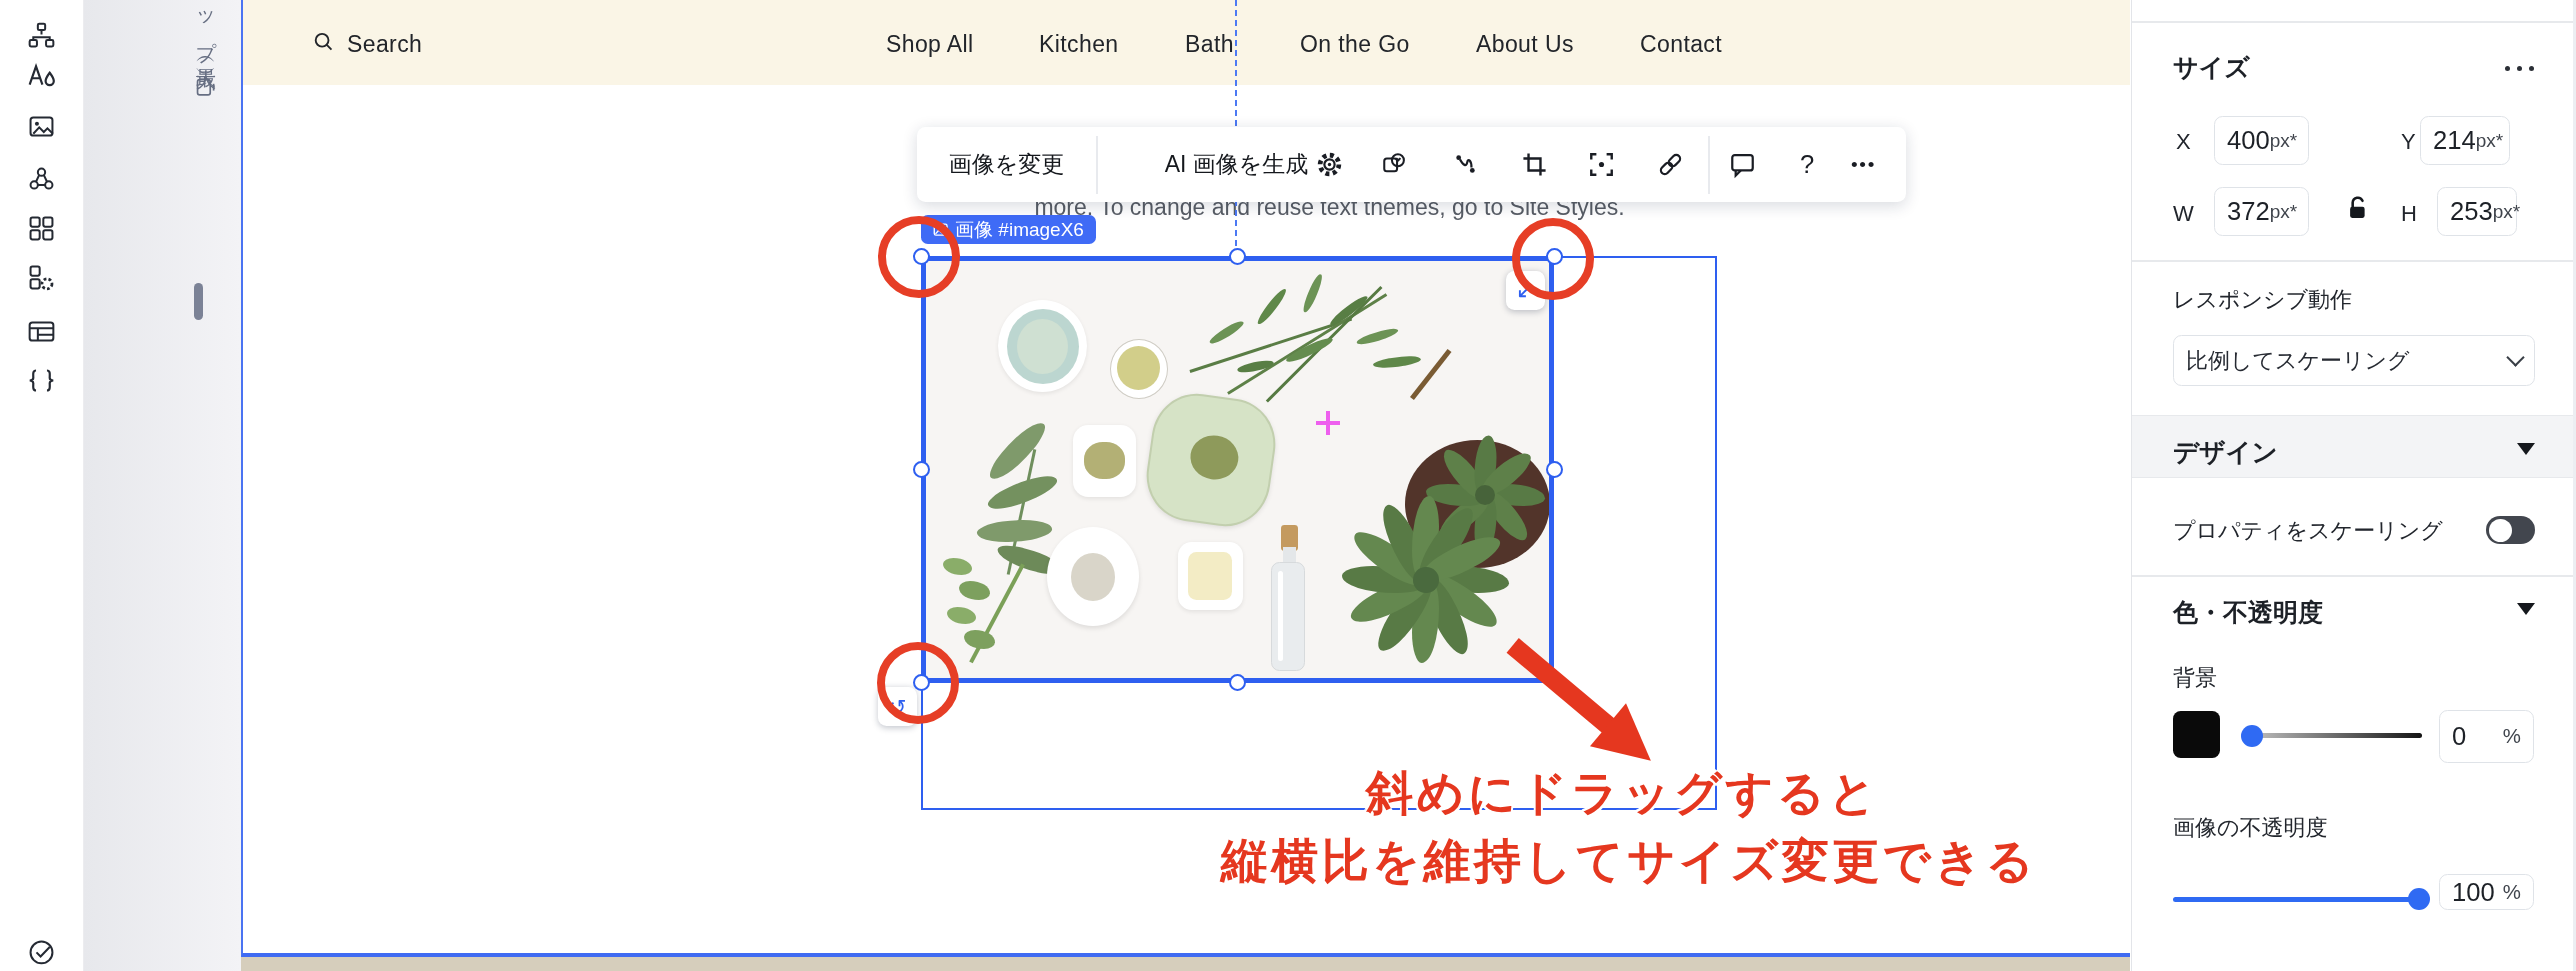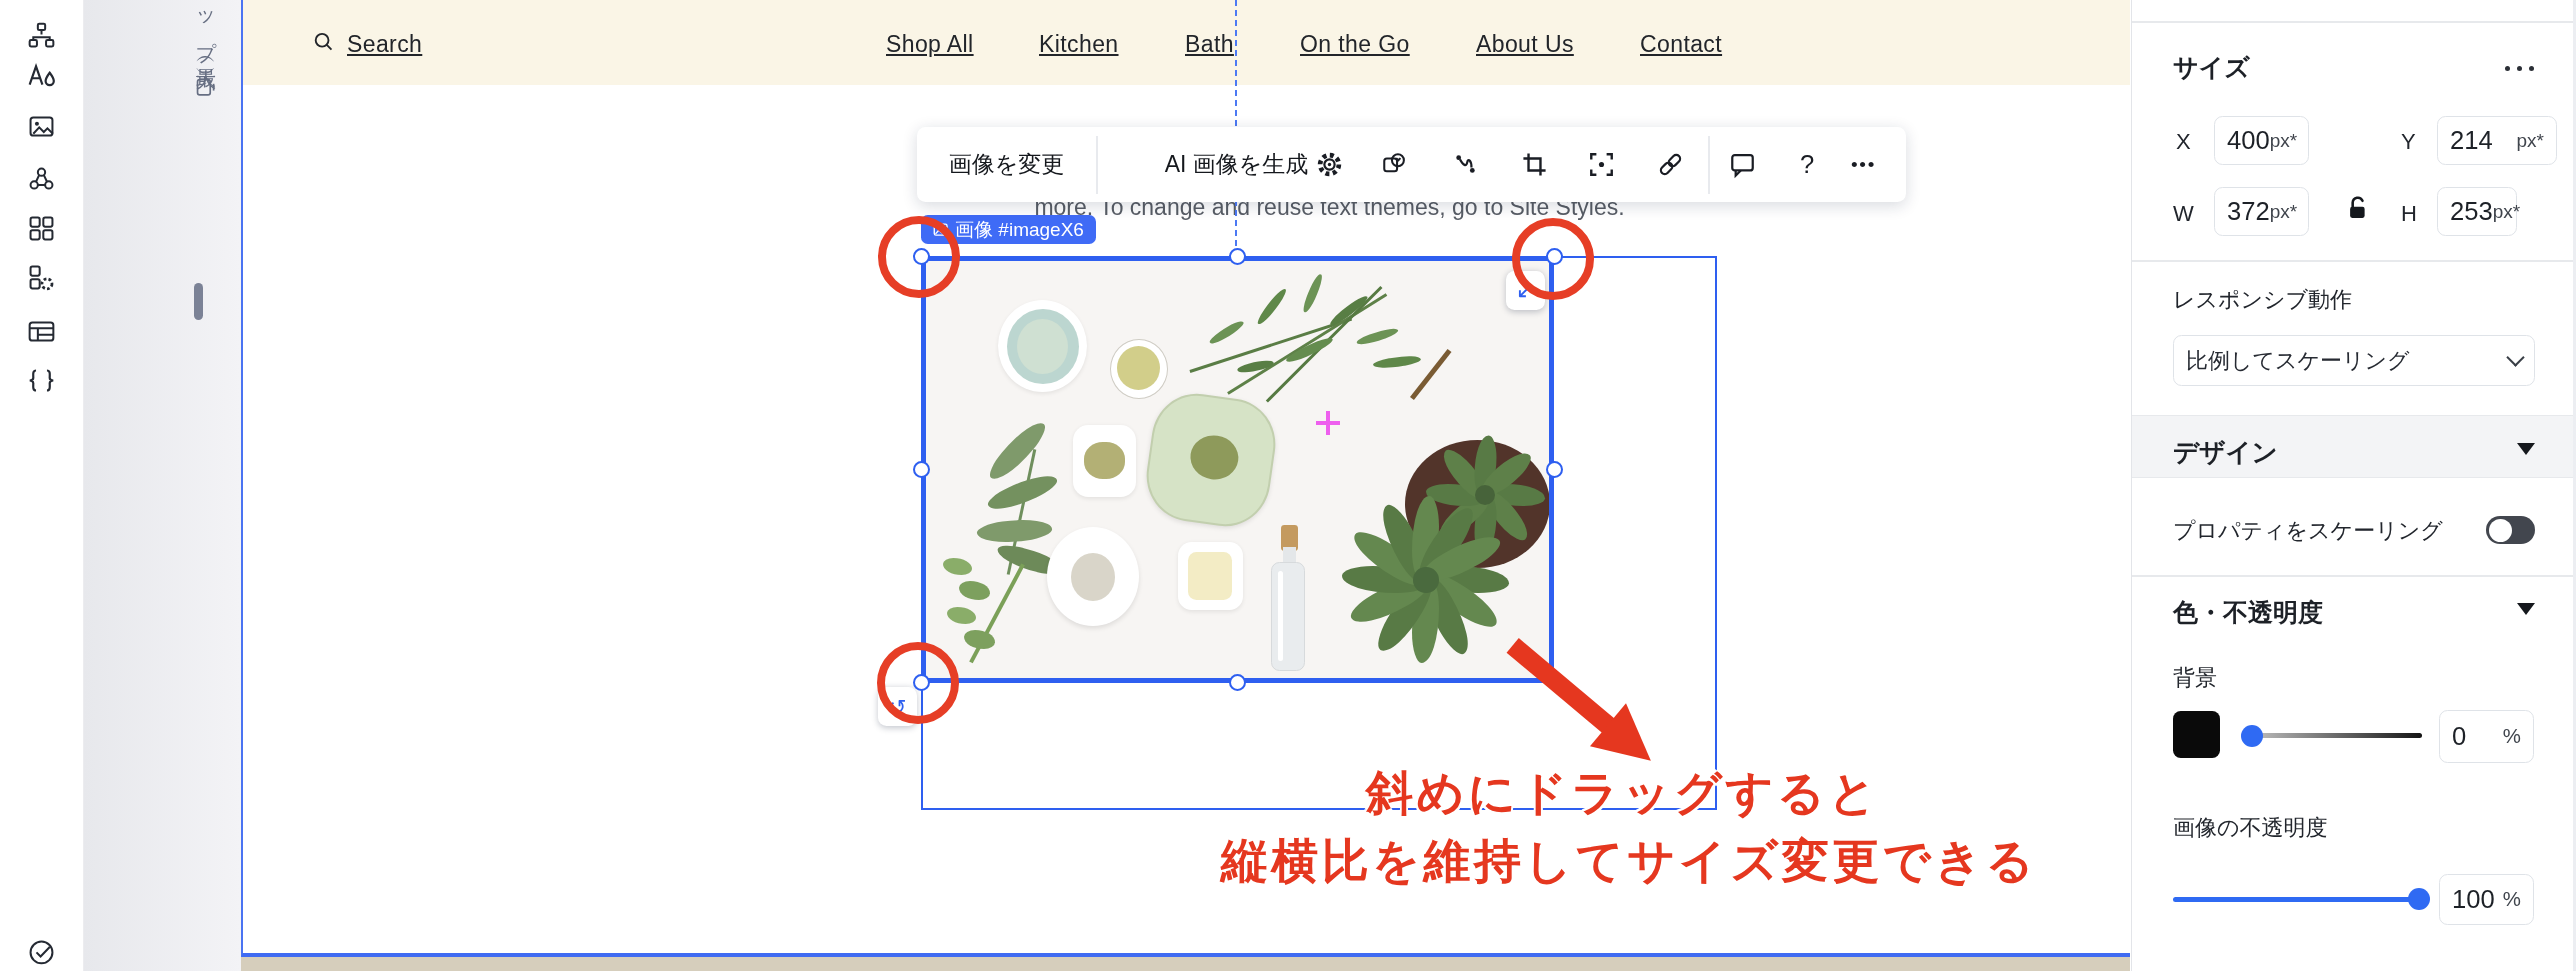--- a/index.html
+++ b/index.html
@@ -10,21 +10,21 @@
   
   .rail{left:0;top:0;width:83px;height:971px;background:#fff;border-right:0.9px solid #ececef;z-index:8;}
   .rail .ic{position:absolute;left:25.6px;width:31px;height:31px;cursor:pointer;}
   
   .gutter{left:83px;top:0;width:158px;height:971px;background:linear-gradient(90deg,#e7e8ec,#f3f3f6);z-index:1;}
   .bp-label{position:absolute;left:109px;top:0;writing-mode:vertical-rl;font-size:20.4px;color:#666e82;letter-spacing:1.7px;}
   .scroll-thumb{position:absolute;left:111px;top:283px;width:8.5px;height:37px;border-radius:5.1px;background:#7b8296;}
   
   .canvas{left:241px;top:0;width:1889px;height:957px;background:#fff;border-left:2.6px solid #4a73f2;border-bottom:4.3px solid #3f6bf3;box-sizing:border-box;overflow:hidden;z-index:2;}
   .site-header{position:absolute;left:0;top:0;width:100%;height:85px;background:#faf5e6;}
-  .nav-item{position:absolute;top:31px;font-size:23px;color:#22252a;letter-spacing:0.4px;cursor:pointer;white-space:nowrap;text-decoration:underline;}
+  .nav-item{position:absolute;top:31px;font-size:23px;color:#22252a;letter-spacing:0.4px;cursor:pointer;white-space:nowrap;}
   .para{position:absolute;left:703px;top:194px;width:767px;text-align:center;font-size:23px;color:#585d65;}
   .dash-guide{position:absolute;left:992px;top:0;height:256px;width:0;border-left:2.6px dashed #4c79f3;}
   .outer-rect{position:absolute;left:678px;top:256px;width:796px;height:554px;border:2.6px solid #2e5ff0;box-sizing:border-box;}
   .img-el{position:absolute;left:678px;top:256px;width:633px;height:427px;border:5.1px solid #2e5ff0;box-sizing:border-box;background:#f7f5f3;overflow:hidden;}
   .handle{position:absolute;width:17px;height:17px;border-radius:50%;background:#fff;border:2.6px solid #2e5ff0;box-sizing:border-box;margin:-8.5px 0 0 -8.5px;z-index:4;}
   .minibtn{position:absolute;width:39px;height:39px;background:#fff;border-radius:8.5px;box-shadow:0 1.7px 6.8px rgba(20,30,60,.25);display:flex;align-items:center;justify-content:center;color:#2e5ff0;font-size:23px;z-index:3;}
   .el-badge{position:absolute;left:678px;top:215px;height:29px;padding:0 12px;background:#3f6bf6;border-radius:6.8px;color:#fff;font-size:19px;display:flex;align-items:center;gap:6.8px;z-index:3;white-space:nowrap;}
   .tan{left:241px;top:957px;width:1889px;height:13.6px;background:#d6cebc;z-index:2;}
   
   .toolbar{left:917px;top:127px;width:989px;height:75px;background:#fff;border-radius:8.5px;box-shadow:0 3.4px 15.3px rgba(20,30,60,.16);z-index:5;}
@@ -351,21 +351,21 @@
         <i></i>
         <i></i>
       </div>
 
     <div class="plabel" style="left:44px;top:129px">X</div>
     <div class="pinput" style="left:82px;top:116px;width:95px">
       <span class="val">400</span>
         <span class="unit">px*</span>
     </div>
     <div class="plabel" style="left:269px;top:129px">Y</div>
-    <div class="pinput" style="left:305px;top:116px;width:120px">
+    <div class="pinput" style="left:288px;top:116px;width:90px">
       <span class="val">214</span>
         <span class="unit">px*</span>
     </div>
 
     <div class="plabel" style="left:41px;top:201px">W</div>
     <div class="pinput" style="left:82px;top:187px;width:95px">
       <span class="val">372</span>
         <span class="unit">px*</span>
     </div>
     <div class="ab" style="left:213px;top:194px">
@@ -408,19 +408,19 @@
     <div class="track" style="left:109px;top:733px;width:181px;background:linear-gradient(90deg,#c9c9c9,#141414)"></div>
     <div class="knob-b" style="left:109px;top:725px"></div>
     <div class="pinput" style="left:307px;top:710px;width:95px;height:53px">
       <span class="val">0</span>
         <span class="unit" style="font-size:20.4px">%</span>
     </div>
 
     <div class="plabel" style="left:41px;top:813px">画像の不透明度</div>
     <div class="track" style="left:41px;top:897px;width:256px;background:#2f6af3"></div>
     <div class="knob-b" style="left:276px;top:888px"></div>
-    <div class="pinput" style="left:307px;top:874px;width:95px;height:51px">
+    <div class="pinput" style="left:307px;top:874px;width:95px;height:36px">
       <span class="val">100</span>
         <span class="unit" style="font-size:20.4px">%</span>
     </div>
   </div>
 </div>
 
 
 </body></html>

